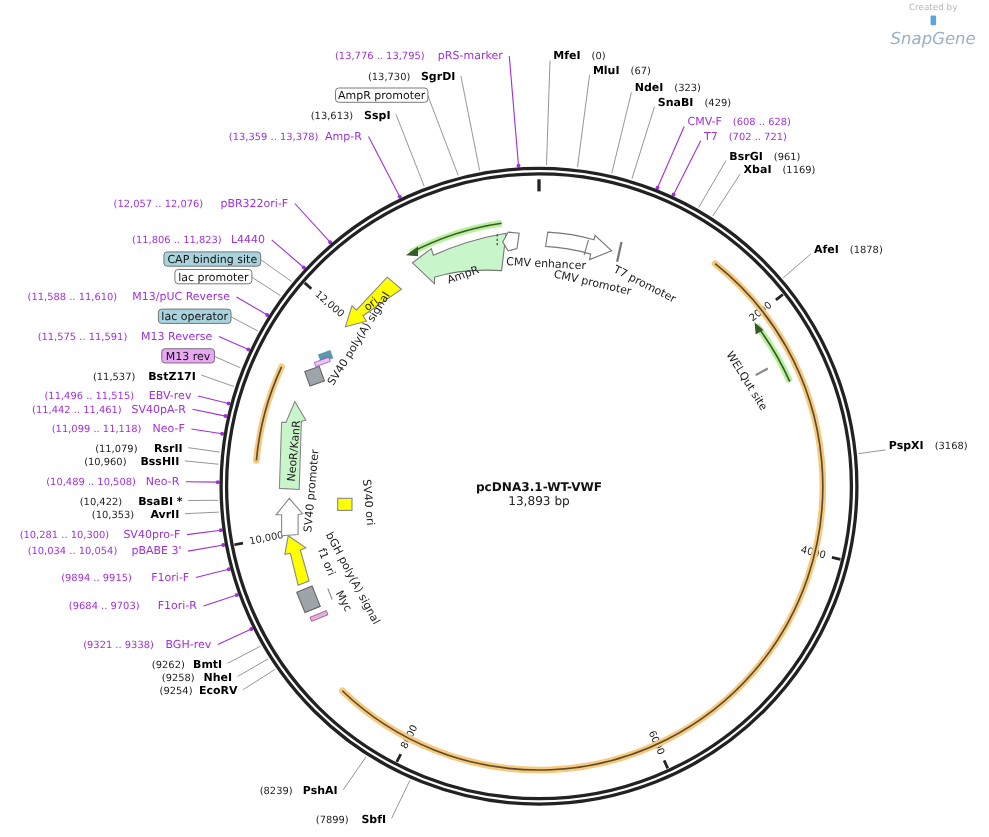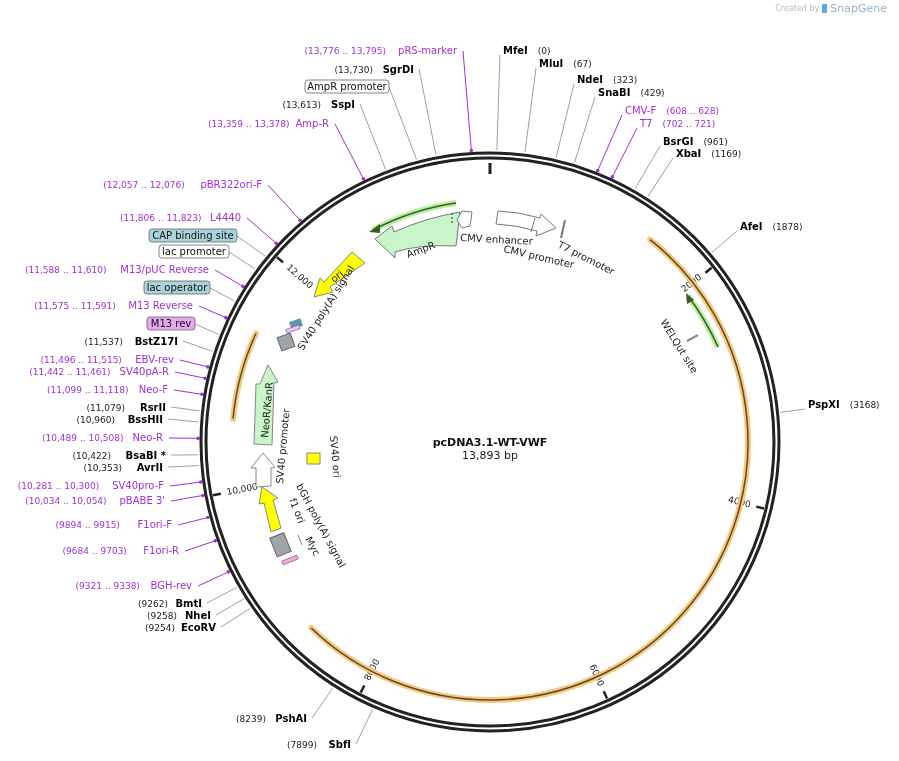--- a/index.html
+++ b/index.html
@@ -1,19 +1,19 @@
 <!DOCTYPE html>
 <html><head>
 <meta charset="utf-8">
 <style>
   html, body { margin:0; padding:0; background:#ffffff; }
   body { width:899px; height:761px; position:relative; overflow:hidden; font-family:"DejaVu Sans", sans-serif; }
   #map { position:absolute; left:0; top:0; }
-  .wm { position:absolute; right:12px; top:2px; font-size:8px; color:#b9b9b9; display:flex; align-items:center; gap:3px; }
-  .wm .sg { color:#9ab0c6; font-size:11px; }
+  .wm { position:absolute; right:12px; top:2px; font-size:8px; color:#b9b9b9; display:flex; align-items:center; gap:3px;flex-direction:column; }
+  .wm .sg { color:#9ab0c6; font-size:15px;font-style:italic; }
   .wm .logo { width:5px; height:9px; background:#5aa6e0; border-radius:1px; display:inline-block; }
   text { font-family:"DejaVu Sans", sans-serif; }
 </style>
 </head>
 <body>
 
 <div class="wm">
   <span>Created by</span>
   <span class="logo"></span>
   <span class="sg">SnapGene</span>

